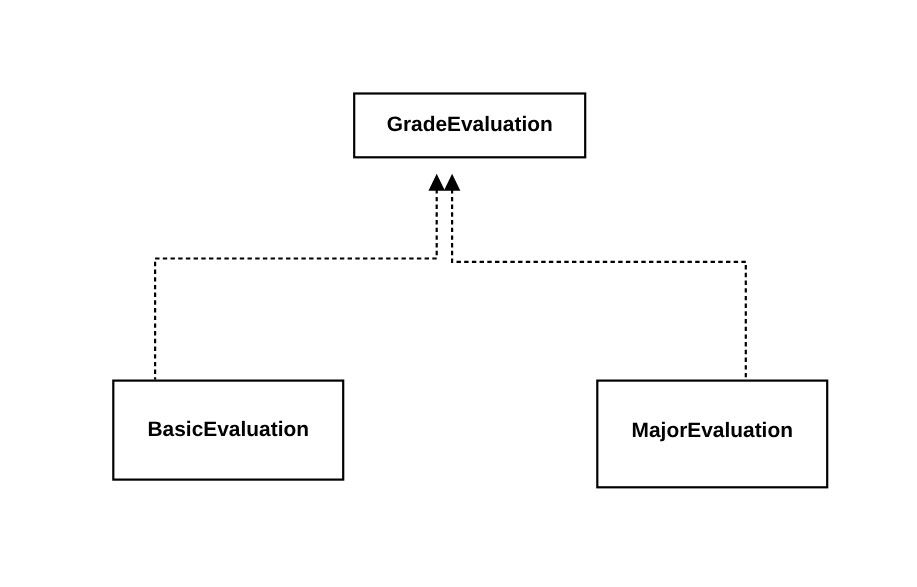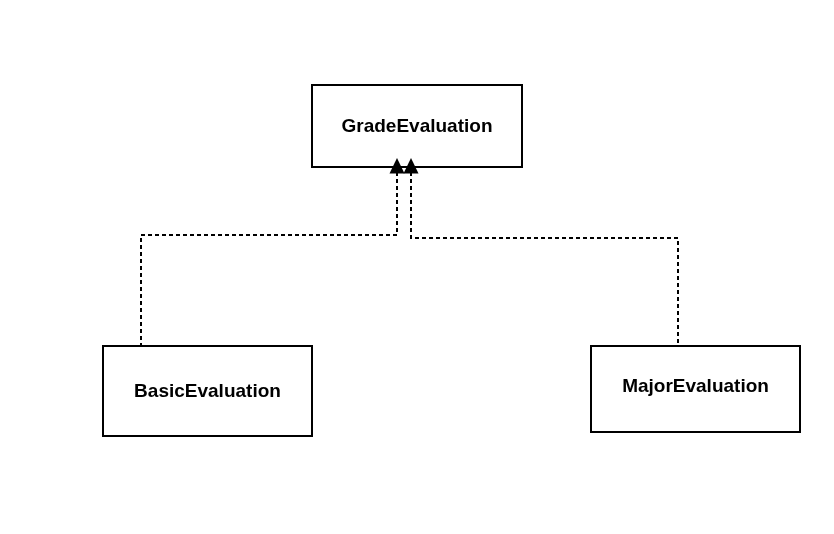--- a/index.html
+++ b/index.html
@@ -26,23 +26,23 @@
     z-index: 1;
   }
   .node-label {
     font-family: "Liberation Sans", sans-serif;
     font-weight: bold;
     font-size: 19px;
     color: #000000;
     white-space: nowrap;
     text-align: center;
   }
-  #node-grade { left: 311px; top: 84px;  width: 212px; height: 84px; }
+  #node-grade { left: 321px; top: 84px;  width: 212px; height: 60px; }
   #node-basic { left: 102px; top: 345px; width: 211px; height: 92px; }
-  #node-major { left: 542px; top: 345px; width: 211px; height: 88px; padding-bottom: 6px; margin-left: 48px; }
+  #node-major { left: 542px; top: 345px; width: 211px; height: 99px; padding-bottom: 6px; }
   .connectors {
     position: absolute;
     left: 0;
     top: 0;
     z-index: 2;
     pointer-events: none;
   }
   .edge-line {
     fill: none;
     stroke: #000000;

